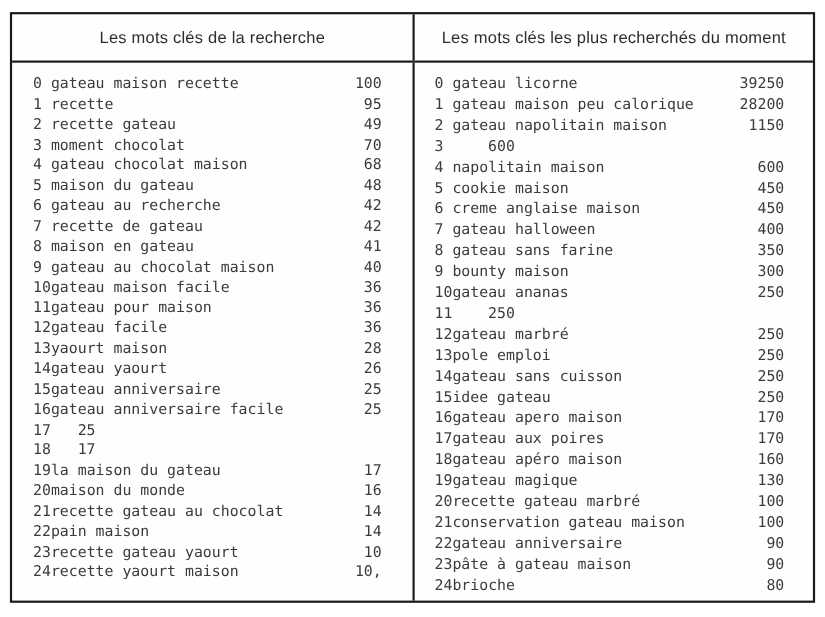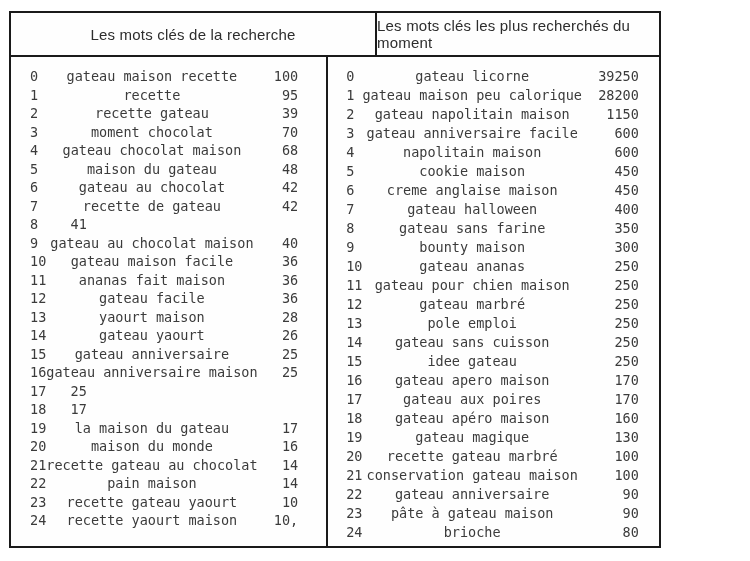--- a/index.html
+++ b/index.html
@@ -6,21 +6,21 @@
   html, body { width: 750px; height: 561px; }
   body {
     position: relative;
     background: #ffffff;
     font-family: "Liberation Sans", sans-serif;
     overflow: hidden;
   }
   .frame {
     position: absolute;
     left: 9px; top: 11px;
-    width: 652px; height: 537px;
+    width: 732px; height: 537px;
     border: 2px solid #1a1a1a;
     background: #fefefe;
     display: flex;
     flex-direction: column;
   }
   .header-row {
     display: flex;
     height: 44px;
     border-bottom: 2px solid #1a1a1a;
     flex: none;
@@ -50,21 +50,21 @@
   }
   .panel.right {
     flex: 1;
     padding-left: 18px;
     padding-right: 26px;
   }
   .row { display: flex; align-items: baseline; white-space: pre; }
   .panel.left  .row { height: 18.5px; }
   .panel.right .row { height: 19px; }
   .idx { width: 2ch; text-align: left; flex: none; }
-  .kw  { flex: 1; text-align: center; overflow: visible; }
+  .kw  { flex: 1; text-align: left; overflow: visible; }
   .val { text-align: right; flex: none; margin-left: 2ch; }
   .panel.left  .val { width: 3ch; }
   .panel.right .val { width: 5ch; }
 </style>
 </head>
 <body>
 
 <div class="frame">
 
   <div class="header-row">
@@ -88,21 +88,21 @@
 
         <div class="row">
           <span class="idx">1</span>
           <span class="kw">recette</span>
           <span class="val">95</span>
         </div>
 
         <div class="row">
           <span class="idx">2</span>
           <span class="kw">recette gateau</span>
-          <span class="val">39</span>
+          <span class="val">49</span>
         </div>
 
         <div class="row">
           <span class="idx">3</span>
           <span class="kw">moment chocolat</span>
           <span class="val">70</span>
         </div>
 
         <div class="row">
           <span class="idx">4</span>
@@ -111,50 +111,51 @@
         </div>
 
         <div class="row">
           <span class="idx">5</span>
           <span class="kw">maison du gateau</span>
           <span class="val">48</span>
         </div>
 
         <div class="row">
           <span class="idx">6</span>
-          <span class="kw">gateau au chocolat</span>
+          <span class="kw">gateau au recherche</span>
           <span class="val">42</span>
         </div>
 
         <div class="row">
           <span class="idx">7</span>
           <span class="kw">recette de gateau</span>
           <span class="val">42</span>
         </div>
 
         <div class="row">
           <span class="idx">8</span>
+          <span class="kw">maison en gateau</span>
           <span class="val">41</span>
         </div>
 
         <div class="row">
           <span class="idx">9</span>
           <span class="kw">gateau au chocolat maison</span>
           <span class="val">40</span>
         </div>
 
         <div class="row">
           <span class="idx">10</span>
           <span class="kw">gateau maison facile</span>
           <span class="val">36</span>
         </div>
 
         <div class="row">
           <span class="idx">11</span>
-          <span class="kw">ananas fait maison</span>
+          <span class="kw">gateau pour maison</span>
           <span class="val">36</span>
         </div>
 
         <div class="row">
           <span class="idx">12</span>
           <span class="kw">gateau facile</span>
           <span class="val">36</span>
         </div>
 
         <div class="row">
@@ -170,21 +171,21 @@
         </div>
 
         <div class="row">
           <span class="idx">15</span>
           <span class="kw">gateau anniversaire</span>
           <span class="val">25</span>
         </div>
 
         <div class="row">
           <span class="idx">16</span>
-          <span class="kw">gateau anniversaire maison</span>
+          <span class="kw">gateau anniversaire facile</span>
           <span class="val">25</span>
         </div>
 
         <div class="row">
           <span class="idx">17</span>
           <span class="val">25</span>
         </div>
 
         <div class="row">
           <span class="idx">18</span>
@@ -243,21 +244,20 @@
         </div>
 
         <div class="row">
           <span class="idx">2</span>
           <span class="kw">gateau napolitain maison</span>
           <span class="val">1150</span>
         </div>
 
         <div class="row">
           <span class="idx">3</span>
-          <span class="kw">gateau anniversaire facile</span>
           <span class="val">600</span>
         </div>
 
         <div class="row">
           <span class="idx">4</span>
           <span class="kw">napolitain maison</span>
           <span class="val">600</span>
         </div>
 
         <div class="row">
@@ -291,21 +291,20 @@
         </div>
 
         <div class="row">
           <span class="idx">10</span>
           <span class="kw">gateau ananas</span>
           <span class="val">250</span>
         </div>
 
         <div class="row">
           <span class="idx">11</span>
-          <span class="kw">gateau pour chien maison</span>
           <span class="val">250</span>
         </div>
 
         <div class="row">
           <span class="idx">12</span>
           <span class="kw">gateau marbré</span>
           <span class="val">250</span>
         </div>
 
         <div class="row">

